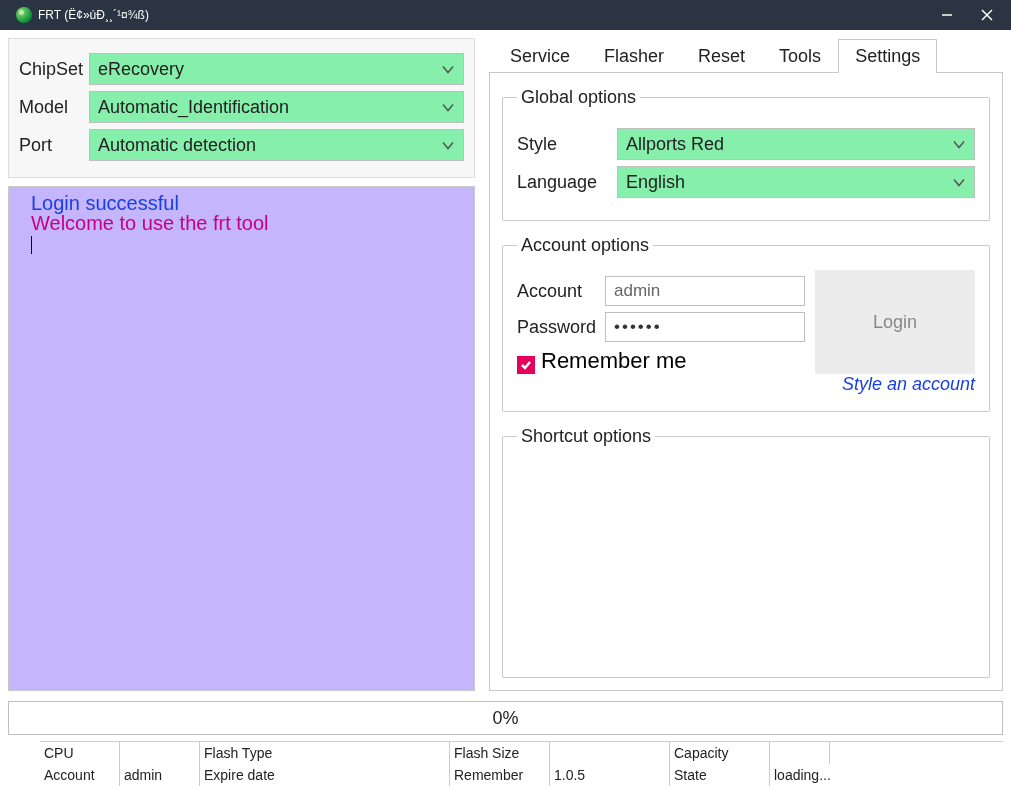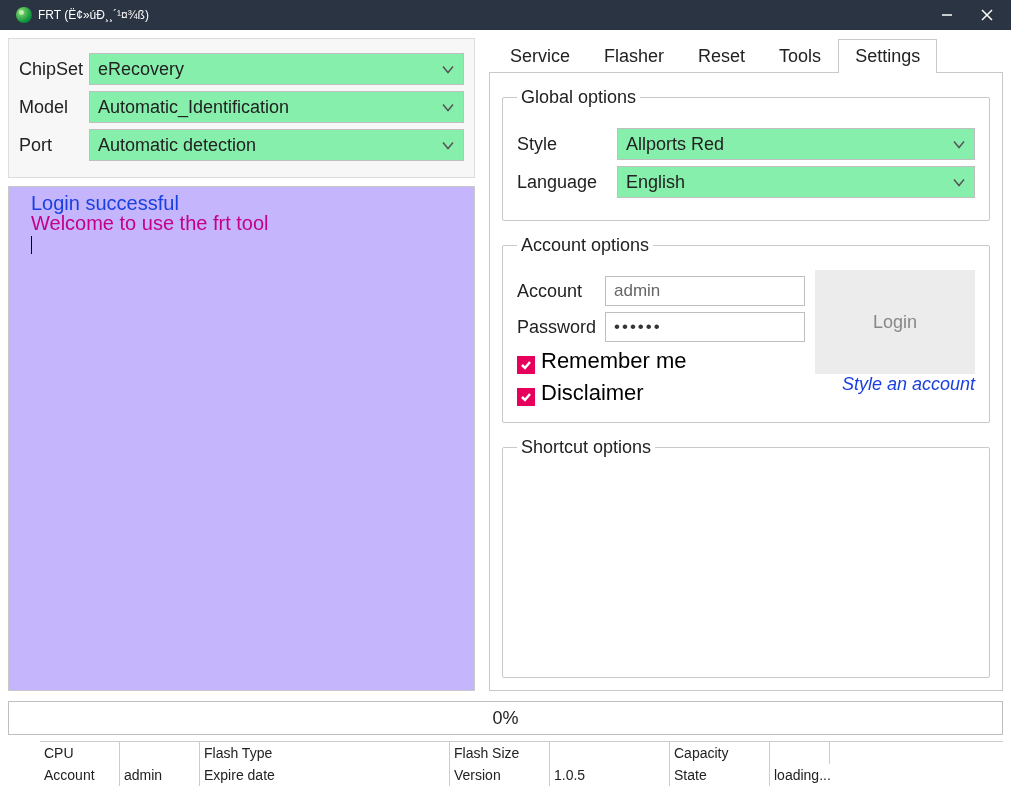--- a/index.html
+++ b/index.html
@@ -312,28 +312,20 @@
                 <input class="textin" type="text" style="letter-spacing: 2px; color: rgb(51, 51, 51);" value="••••••">
               </div>
               <div class="check-row">
                 <div class="checkbox">
                   <svg width="12" height="12">
                       <polyline points="2,6 5,9 10,3"></polyline>
                     </svg>
                 </div>
                 <span>Remember me</span>
               </div>
-              <div class="check-row">
-                <div class="checkbox">
-                  <svg width="12" height="12">
-                      <polyline points="2,6 5,9 10,3"></polyline>
-                    </svg>
-                </div>
-                <span>Disclaimer</span>
-              </div>
             </div>
             <div>
               <button class="login-btn">Login</button>
               <div class="create-link">Style an account</div>
             </div>
           </div>
         </fieldset>
 
         <fieldset class="grp" style="flex:1">
           <legend>Shortcut options</legend>
@@ -356,19 +348,19 @@
       <div class="status-cell">Flash Size</div>
       <div class="status-cell"></div>
       <div class="status-cell">Capacity</div>
       <div class="status-cell"></div>
       <div class="status-cell noborder"></div>
     </div>
     <div class="status-row">
       <div class="status-cell">Account</div>
       <div class="status-cell">admin</div>
       <div class="status-cell">Expire date</div>
-      <div class="status-cell">Version</div>
+      <div class="status-cell">Remember</div>
       <div class="status-cell">1.0.5</div>
       <div class="status-cell">State</div>
       <div class="status-cell noborder" style="grid-column: span 2">loading...</div>
     </div>
   </div>
 </div>
 
 </body></html>

